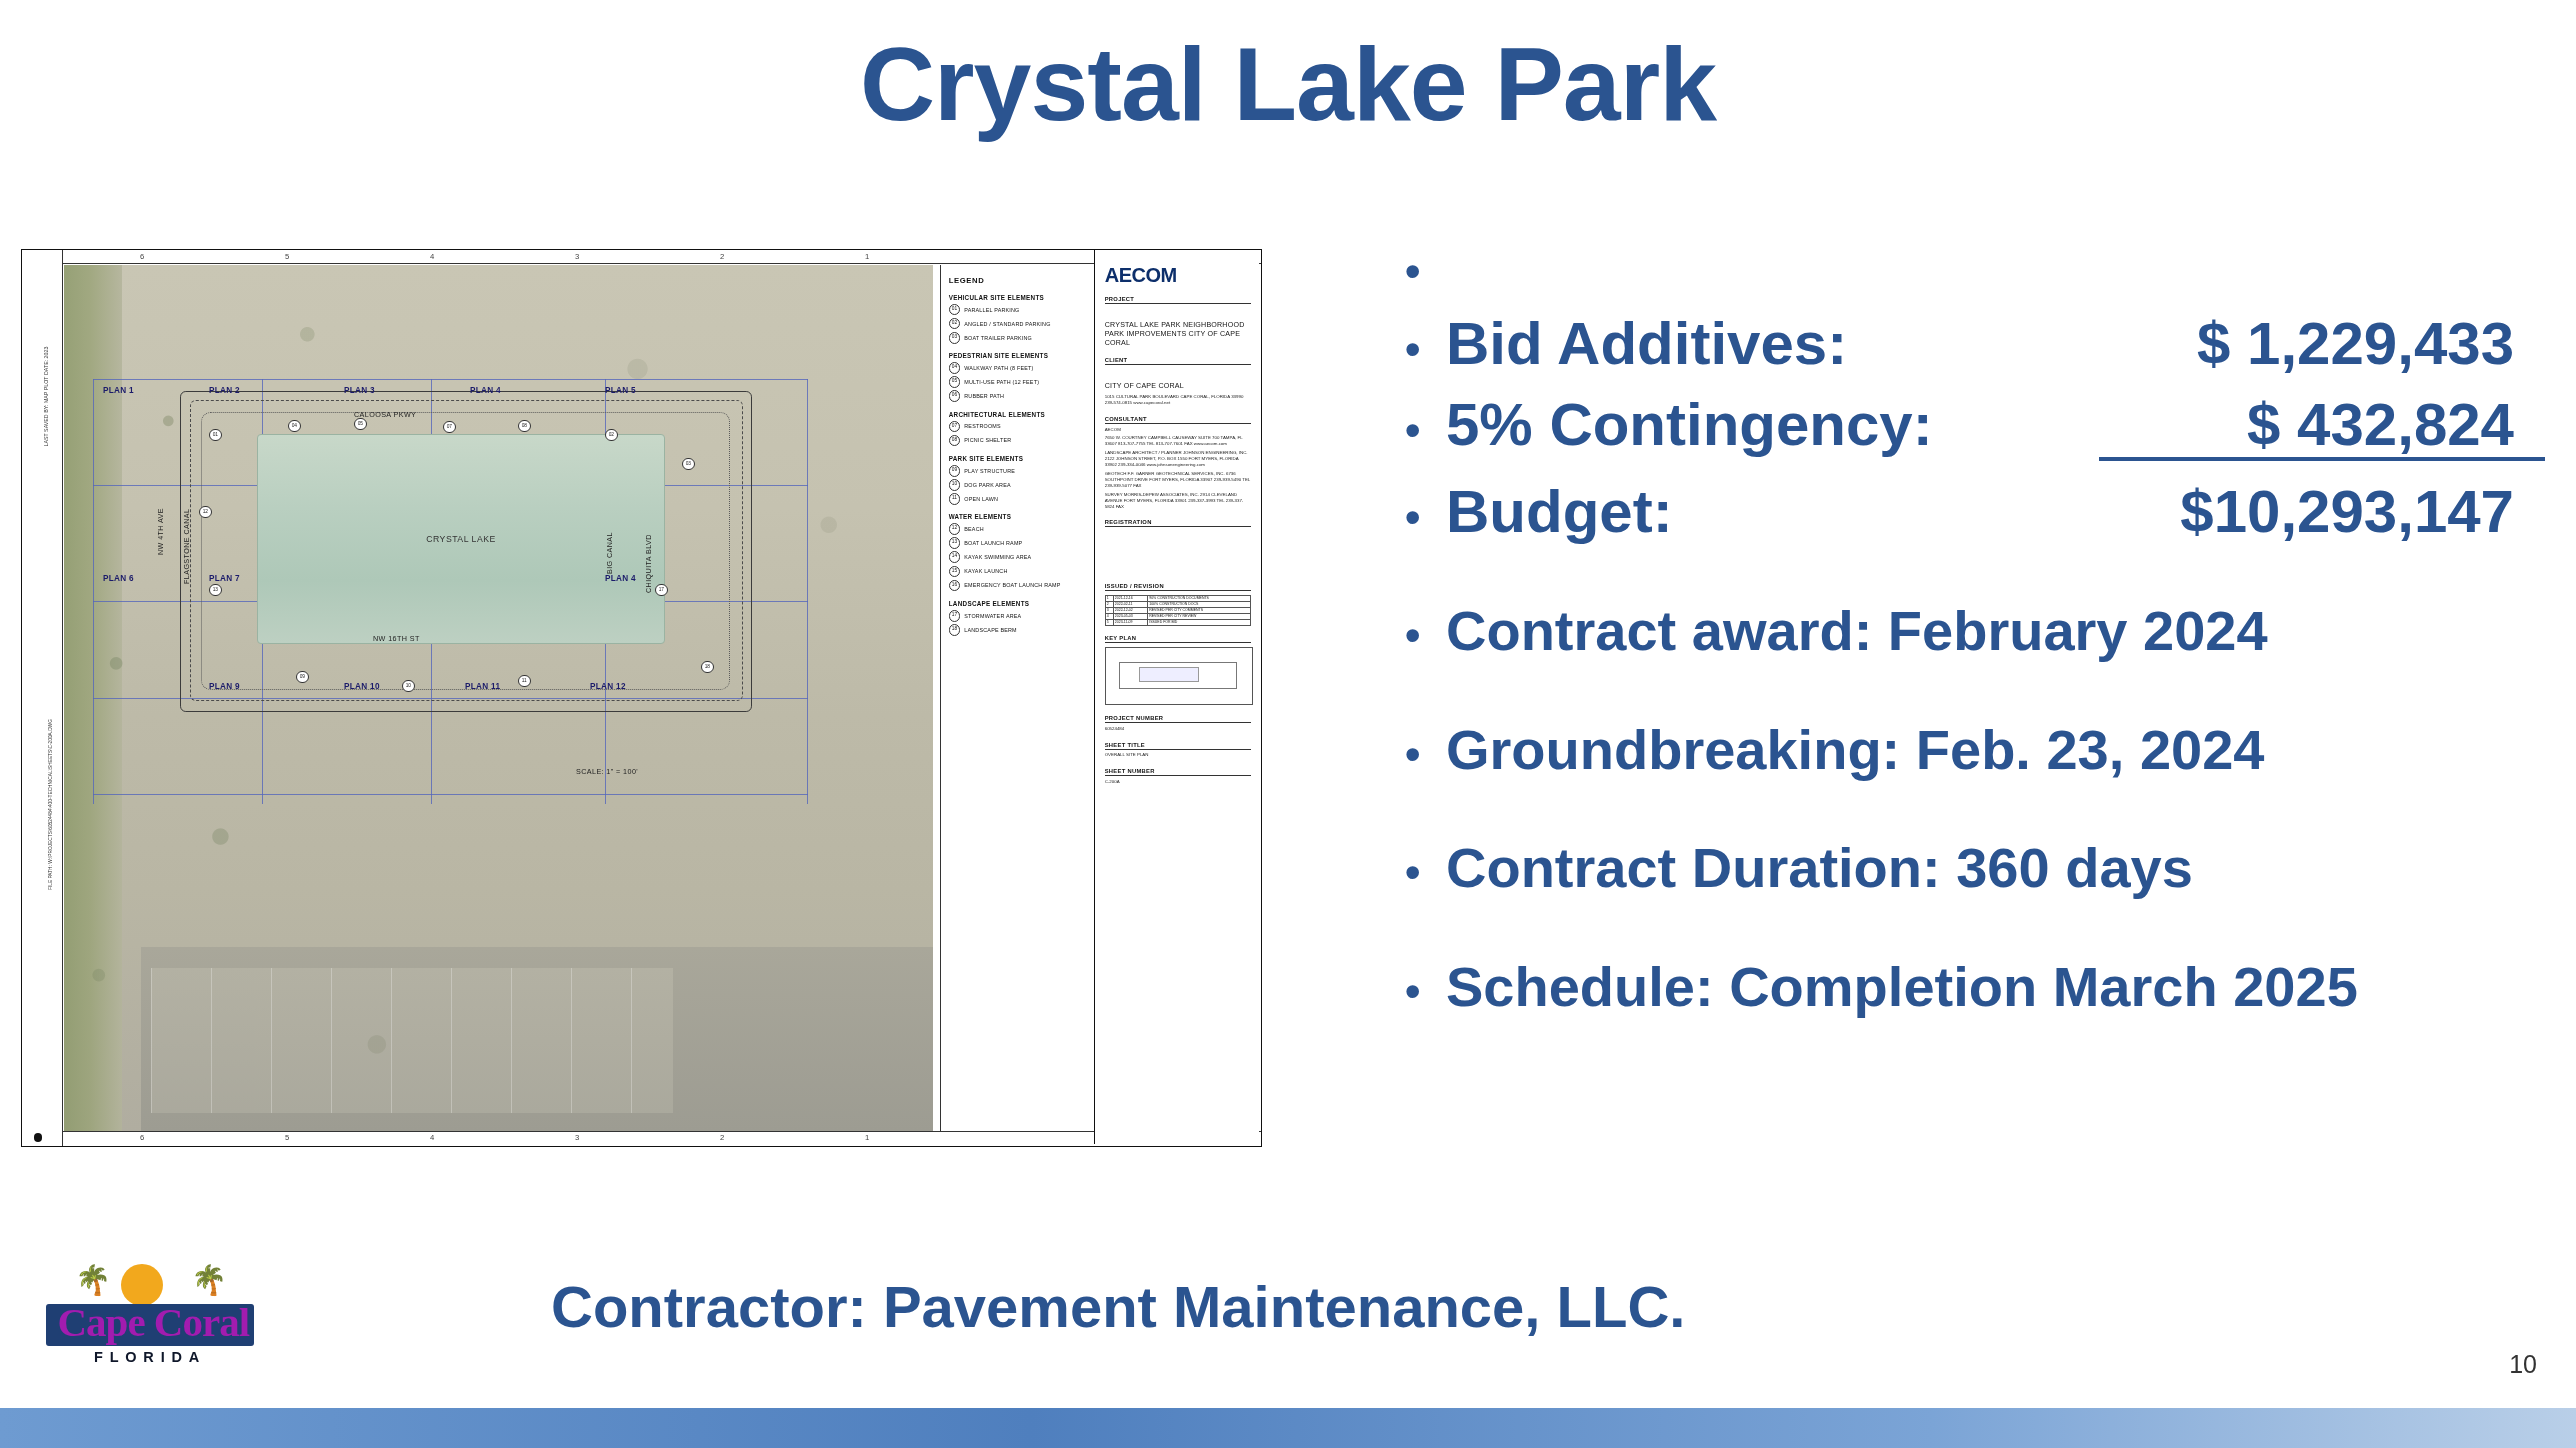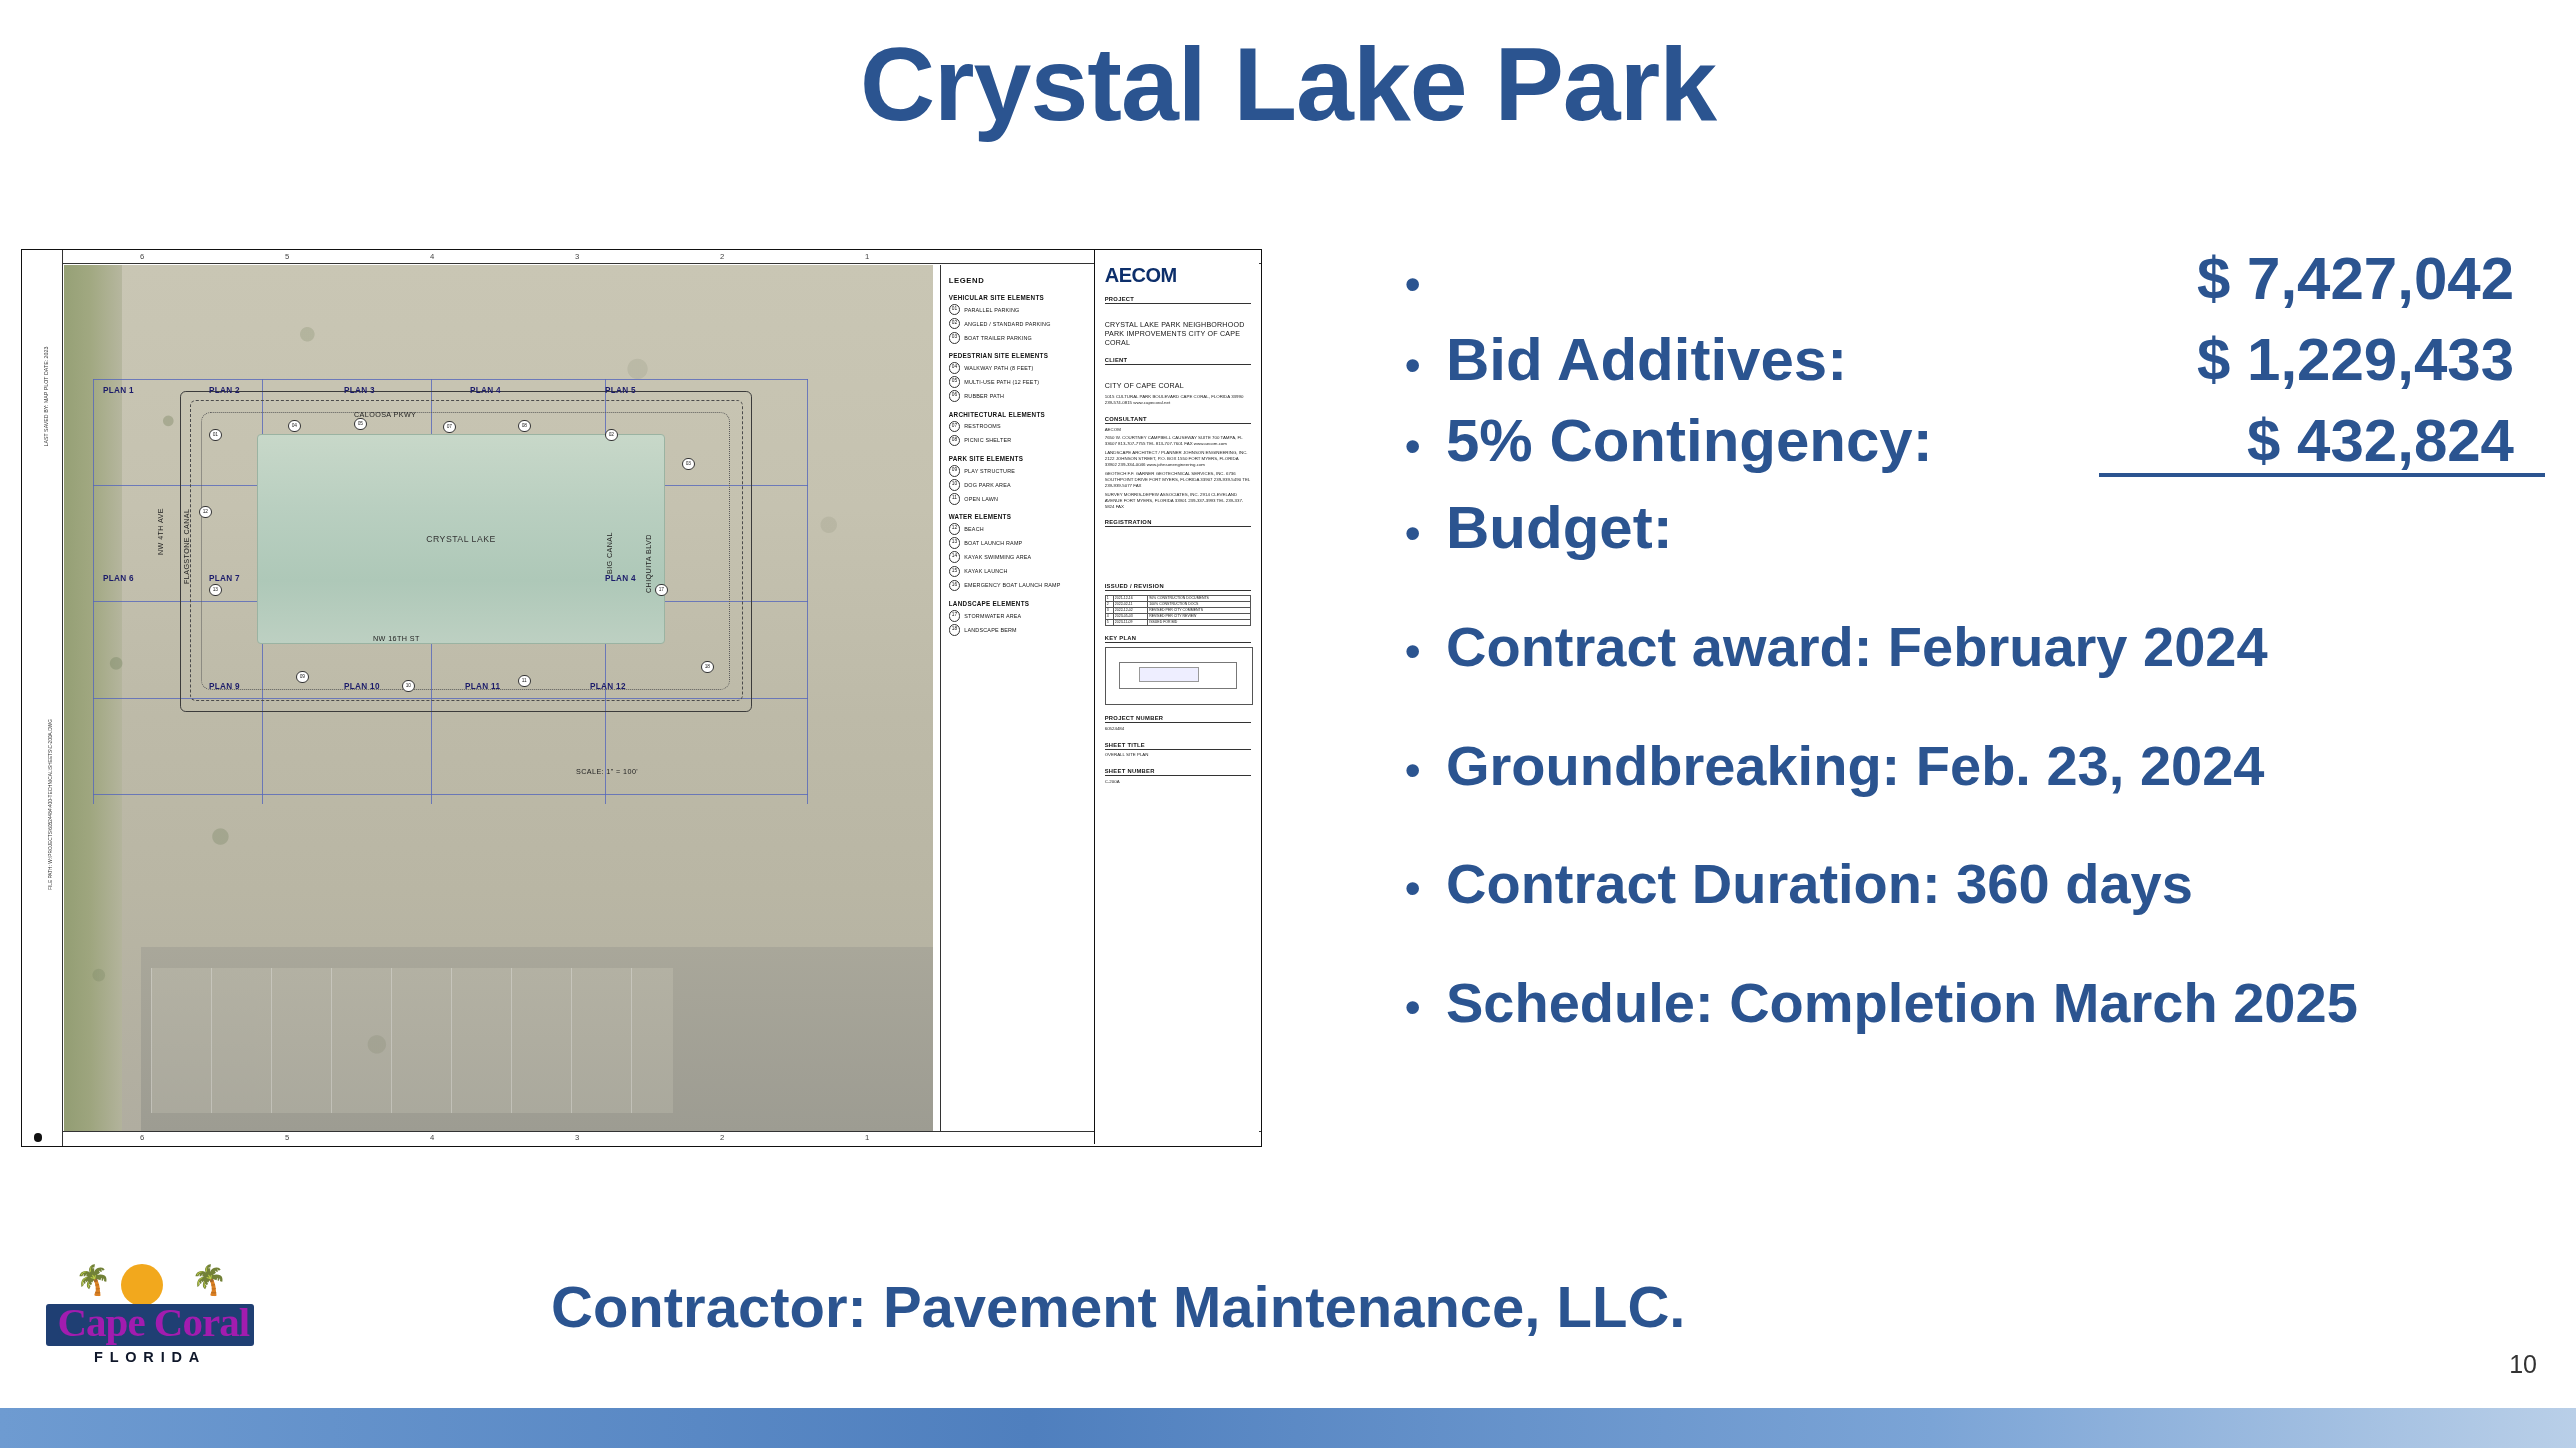--- a/index.html
+++ b/index.html
@@ -768,38 +768,38 @@
 
     <div class="tb-label">SHEET NUMBER</div>
     <div class="tb-small">C-200A</div>
   </div>
 </div>
 
 <div class="bullets">
 
   <div class="b-row">
     <span class="b-dot">•</span>
-    <span class="b-amount"><span class="amount-col">$  7,427,042</span></span>
   </div>
 
   <div class="b-row">
     <span class="b-dot">•</span>
     <span class="b-label">Bid Additives:</span>
     <span class="b-amount"><span class="amount-col">$  1,229,433</span></span>
   </div>
 
   <div class="b-row">
     <span class="b-dot">•</span>
     <span class="b-label">5% Contingency:</span>
     <span class="b-amount underline"><span class="amount-col">$     432,824</span></span>
   </div>
 
   <div class="b-row">
     <span class="b-dot">•</span>
     <span class="b-label">Budget:</span>
+    <span class="b-amount"><span class="amount-col">$10,293,147</span></span>
   </div>
 
   <div class="b-simple">
     <span class="b-dot">•</span>
     <span>Contract award: February 2024</span>
   </div>
 
   <div class="b-simple">
     <span class="b-dot">•</span>
     <span>Groundbreaking:  Feb. 23, 2024</span>

